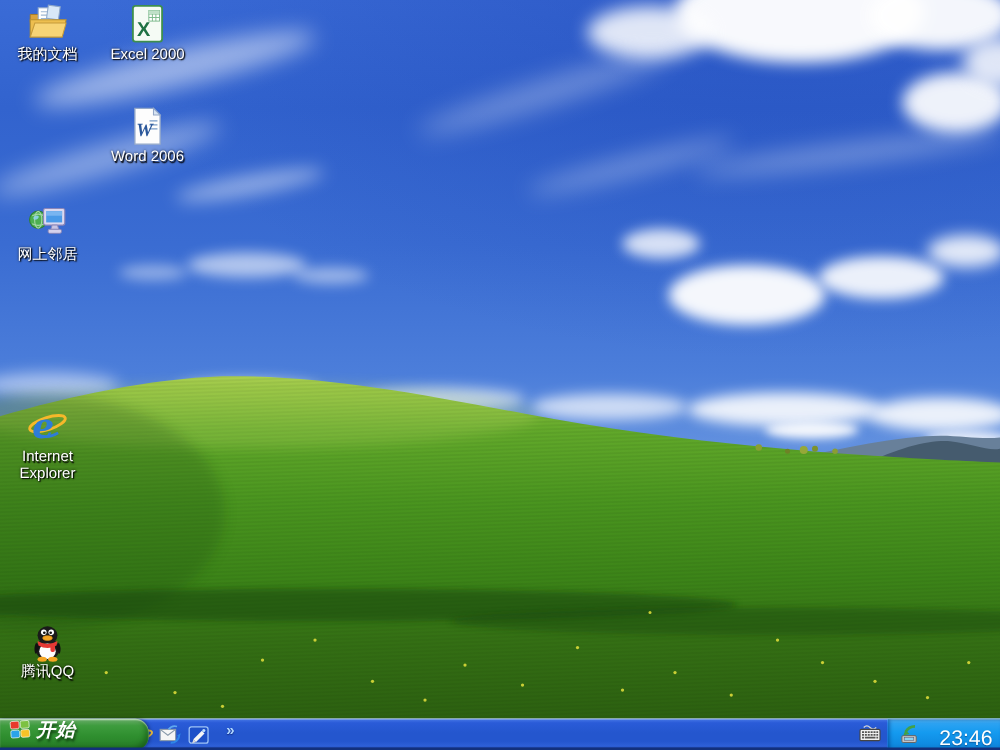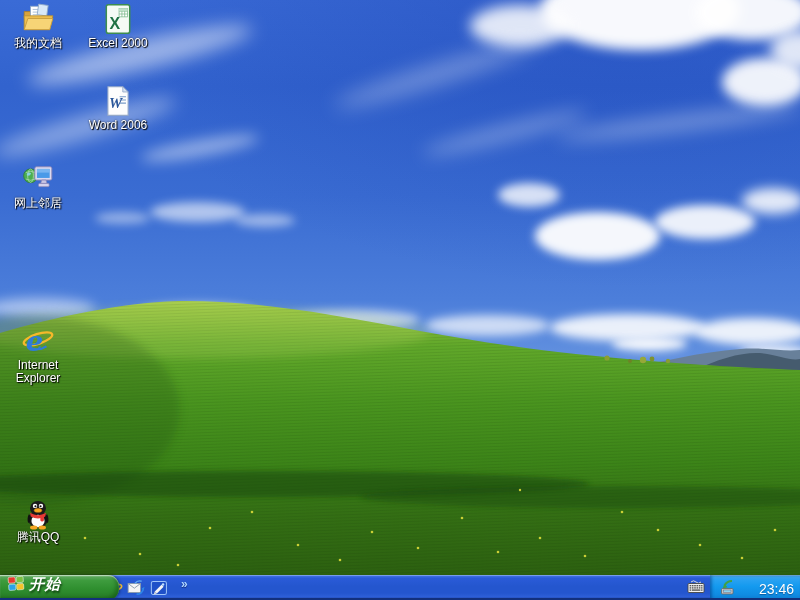--- a/index.html
+++ b/index.html
@@ -31,21 +31,21 @@
   .start-txt{color:#fff;font-size:15px;font-weight:bold;font-style:italic;
     text-shadow:1px 2px 2px rgba(0,30,0,.65);letter-spacing:1px;}
   .ql{position:absolute;top:4px;width:18px;height:18px;cursor:pointer;}
   .chevron{position:absolute;left:181px;top:2px;color:#AFD7FF;font-size:12px;font-weight:bold;
     cursor:pointer;text-shadow:0 1px 1px rgba(0,0,60,.5);}
   .kbd-ind{position:absolute;left:686px;top:3px;width:20px;height:19px;cursor:pointer;}
   .tray{position:absolute;right:0;top:0;width:90px;height:25px;
     background:linear-gradient(180deg,#55B9F8 0%,#2BA2F2 16%,#149AEF 45%,#0F8BE2 80%,#0C7ACC 100%);
     box-shadow:inset 2px 1px 3px rgba(0,40,110,.45),inset 0 1px 0 rgba(255,255,255,.35);}
   .tray-ico{position:absolute;left:7px;top:4px;width:18px;height:17px;cursor:pointer;}
-  .clock{position:absolute;right:6px;top:6px;color:#fff;font-size:14px;
+  .clock{position:absolute;right:6px;top:6px;color:#fff;font-size:17px;
     text-shadow:0 1px 1px rgba(0,40,90,.5);cursor:default;}
 </style>
 </head>
 <body>
 
 <div class="desktop">
   <div class="sky">
 
     <i class="cloud" style="left:540px;top:-30px;width:200px;height:80px;opacity:.97;filter:blur(6px)"></i>
     <i class="cloud" style="left:470px;top:5px;width:100px;height:42px;opacity:.85;filter:blur(7px)"></i>

